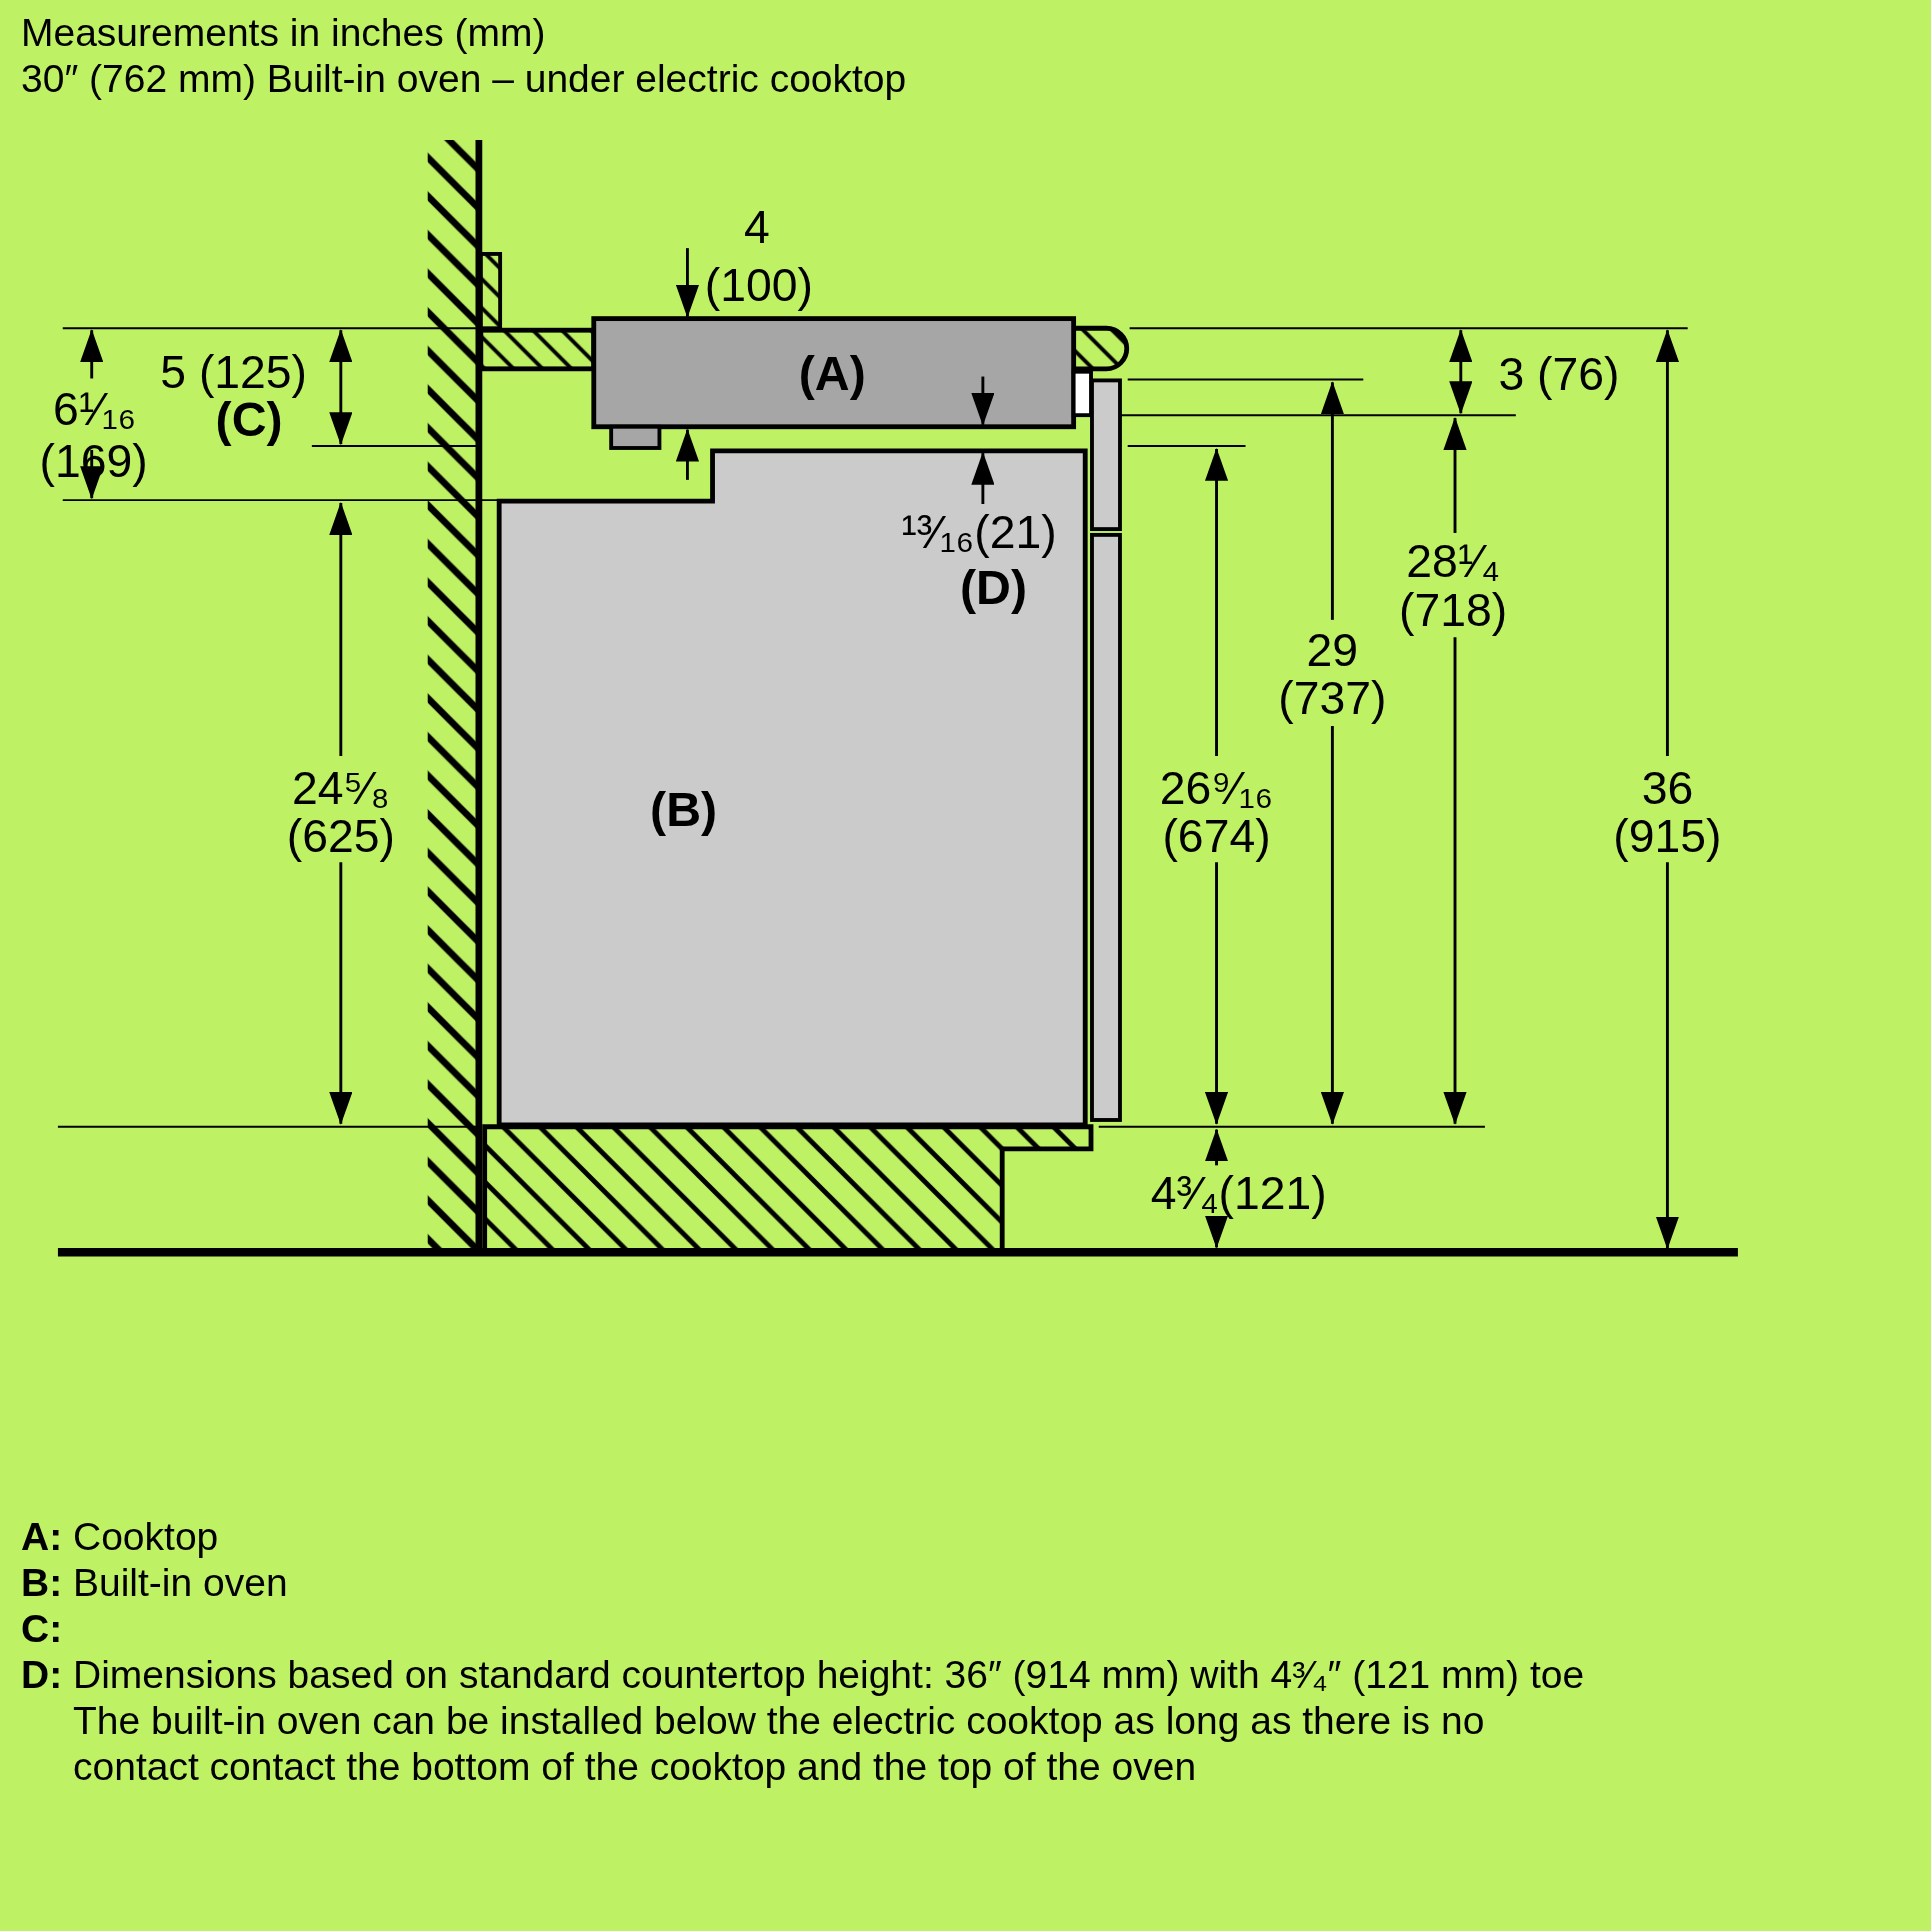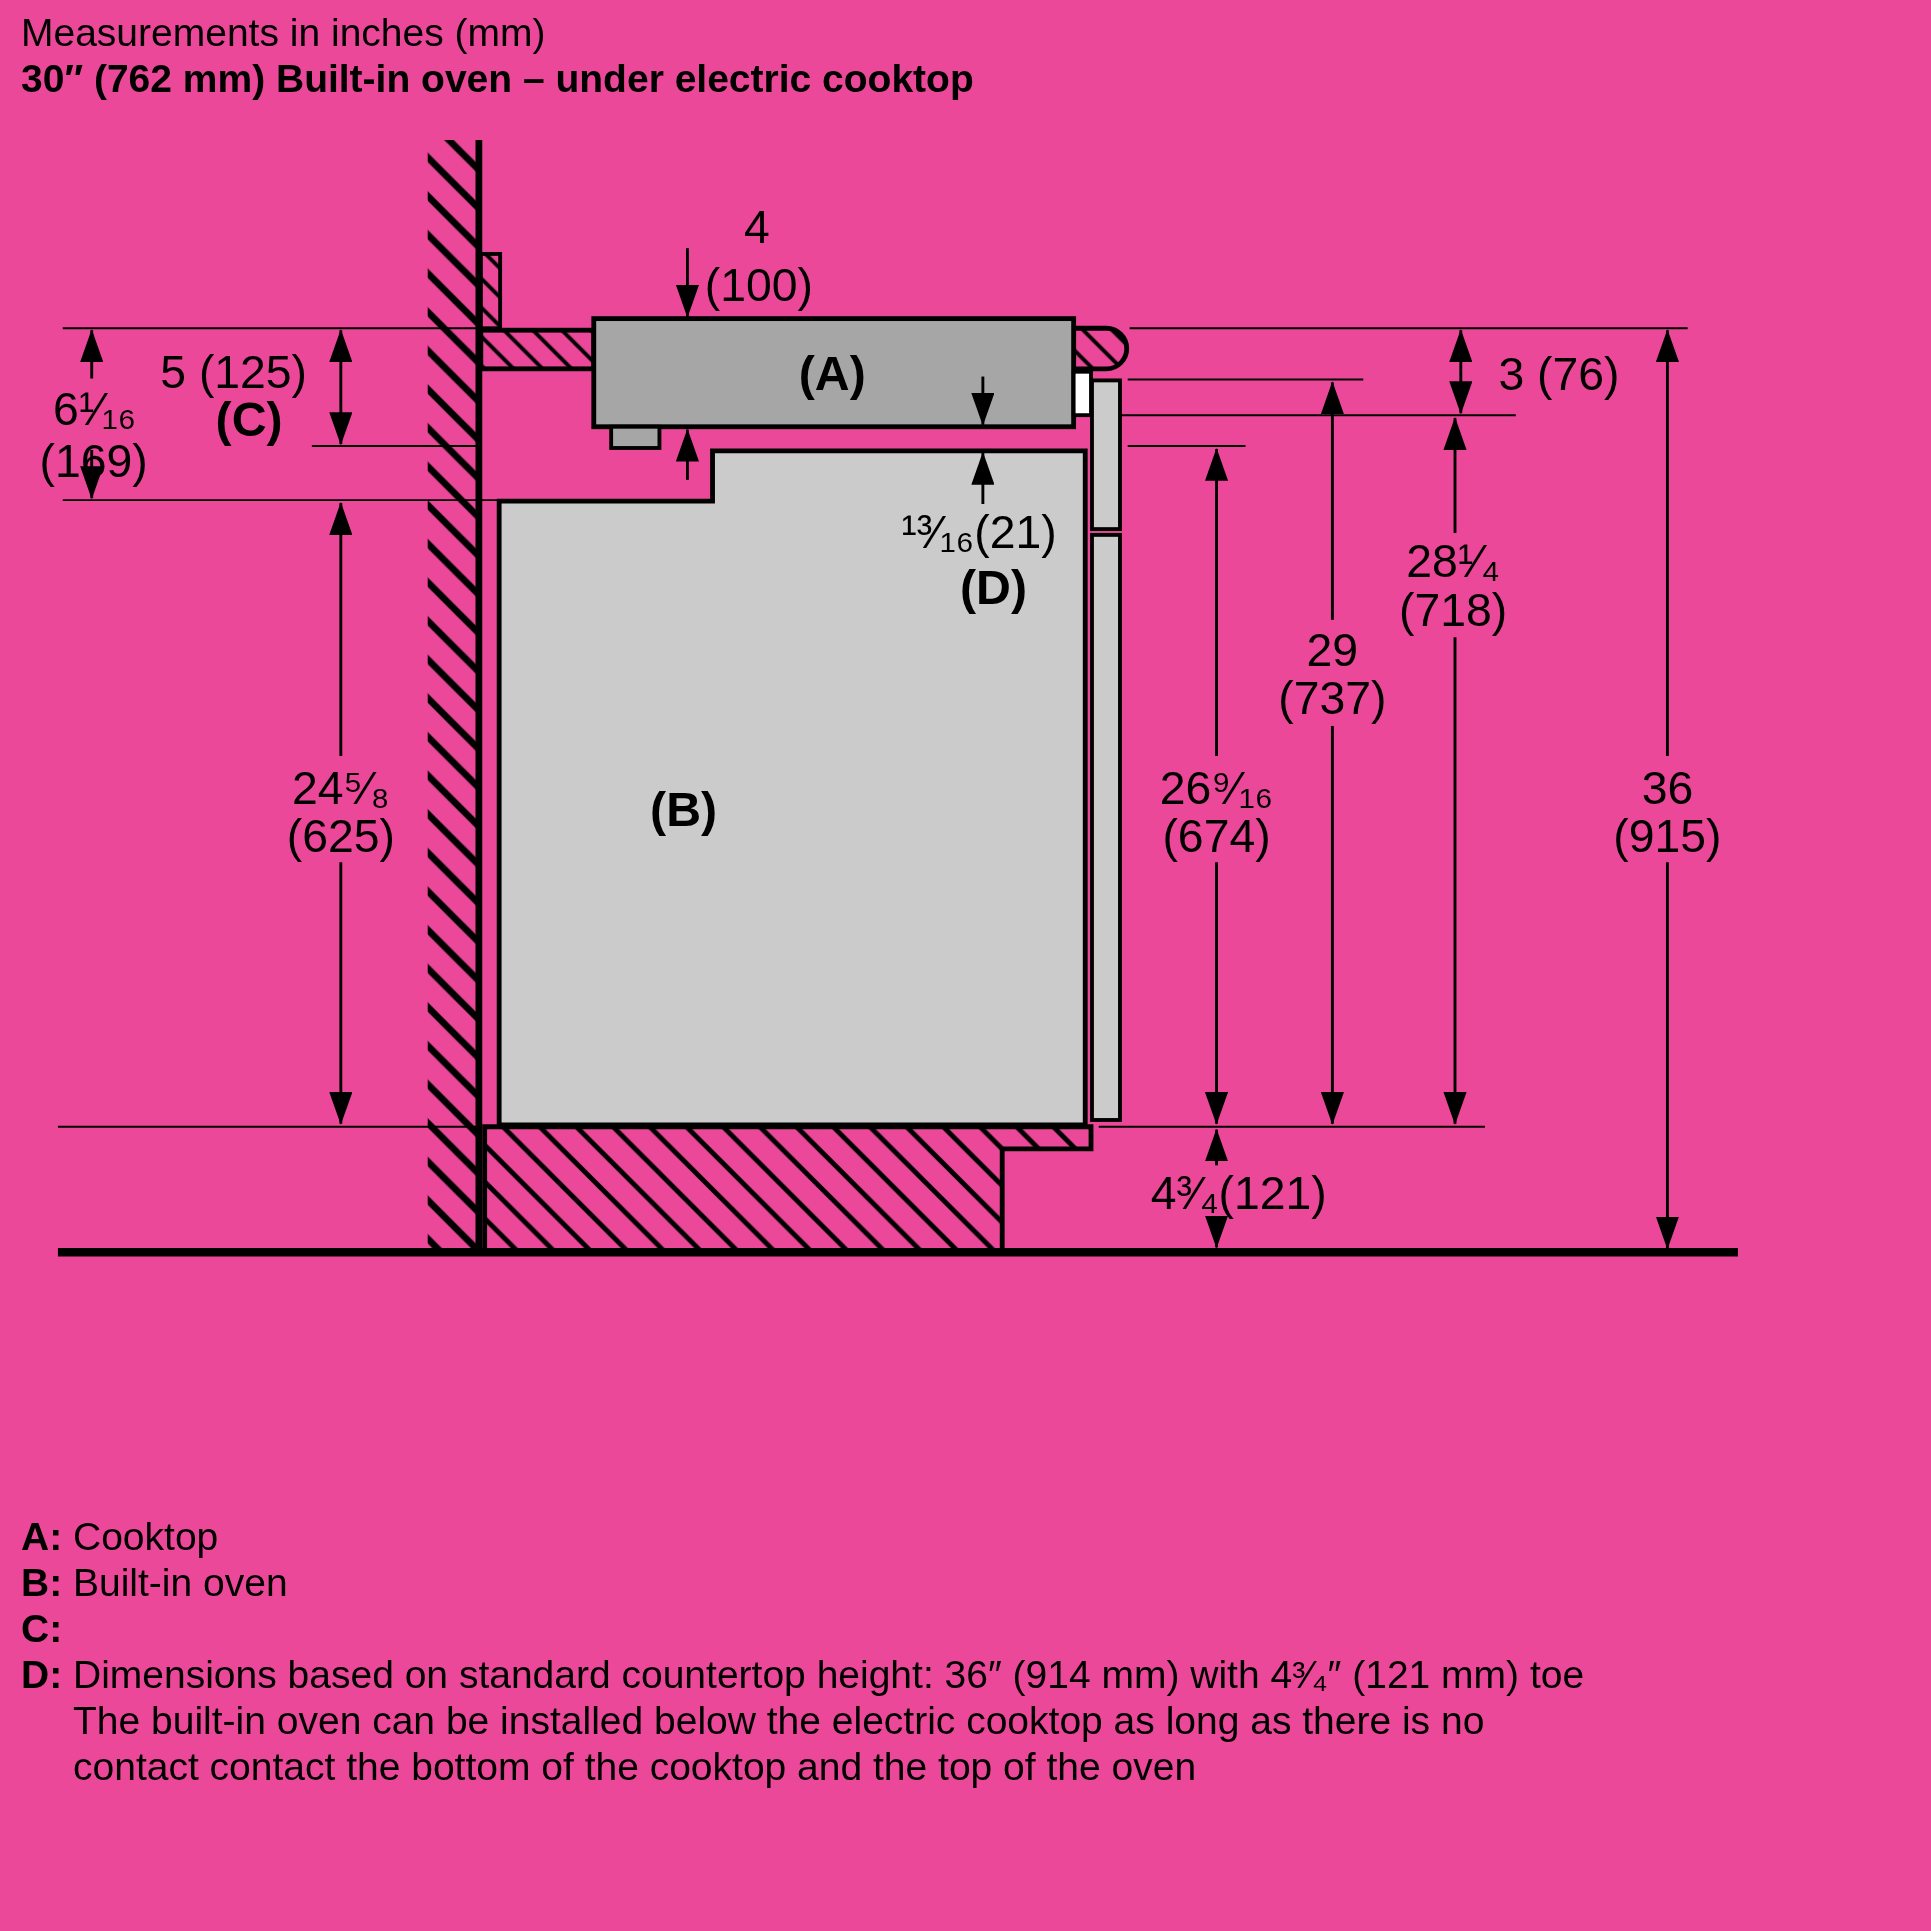--- a/index.html
+++ b/index.html
@@ -1,20 +1,20 @@
 <!DOCTYPE html>
 <html><head>
 <meta charset="utf-8">
 <style>
   html,body{margin:0;padding:0;background:#ffffff;}
-  #page{position:relative;width:1931px;height:1931px;background:#ec4899;overflow:hidden;
+  #page{position:relative;width:1931px;height:1931px;background:#bef264;overflow:hidden;
         font-family:"Liberation Sans","DejaVu Sans",sans-serif;color:#000;}
   #header{position:absolute;left:21px;top:9.7px;line-height:46px;}
   #header .sub{font-size:39px;font-weight:400;}
-  #header .ttl{font-size:39px;font-weight:700;}
+  #header .ttl{font-size:39px;font-weight:400;}
   #drawing{position:absolute;left:0;top:0;}
   
   text{font-family:"Liberation Sans","DejaVu Sans",sans-serif;fill:#000;}
   .dimtxt{font-size:48px;font-weight:400;}
   .reftxt{font-size:50px;font-weight:700;}
   #legend{position:absolute;left:21px;top:1514px;width:1863px;font-size:39px;line-height:46px;}
   .lrow{display:flex;align-items:flex-start;}
   .lk{flex:none;width:52px;font-weight:700;}
   .ltext div{white-space:nowrap;}
 </style>

